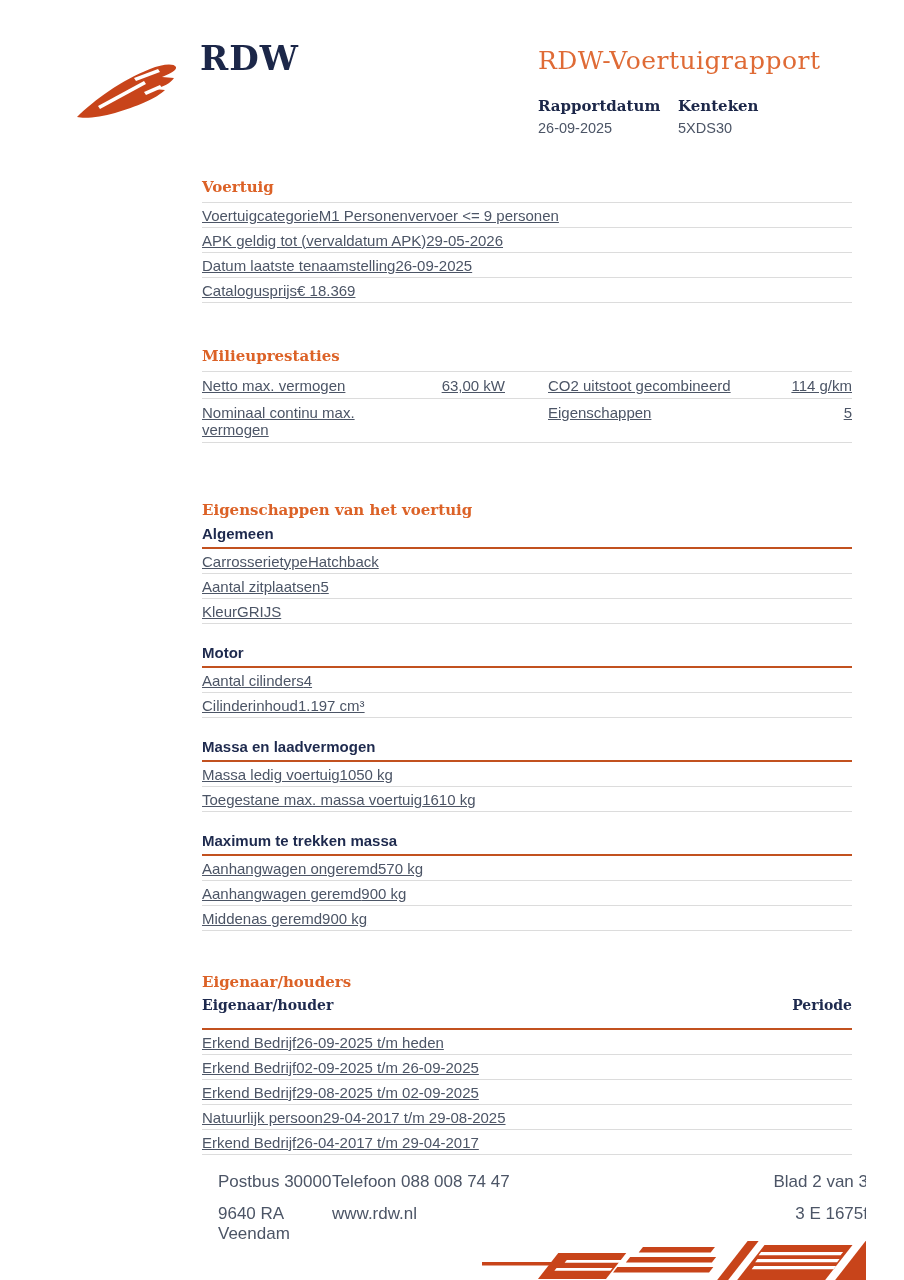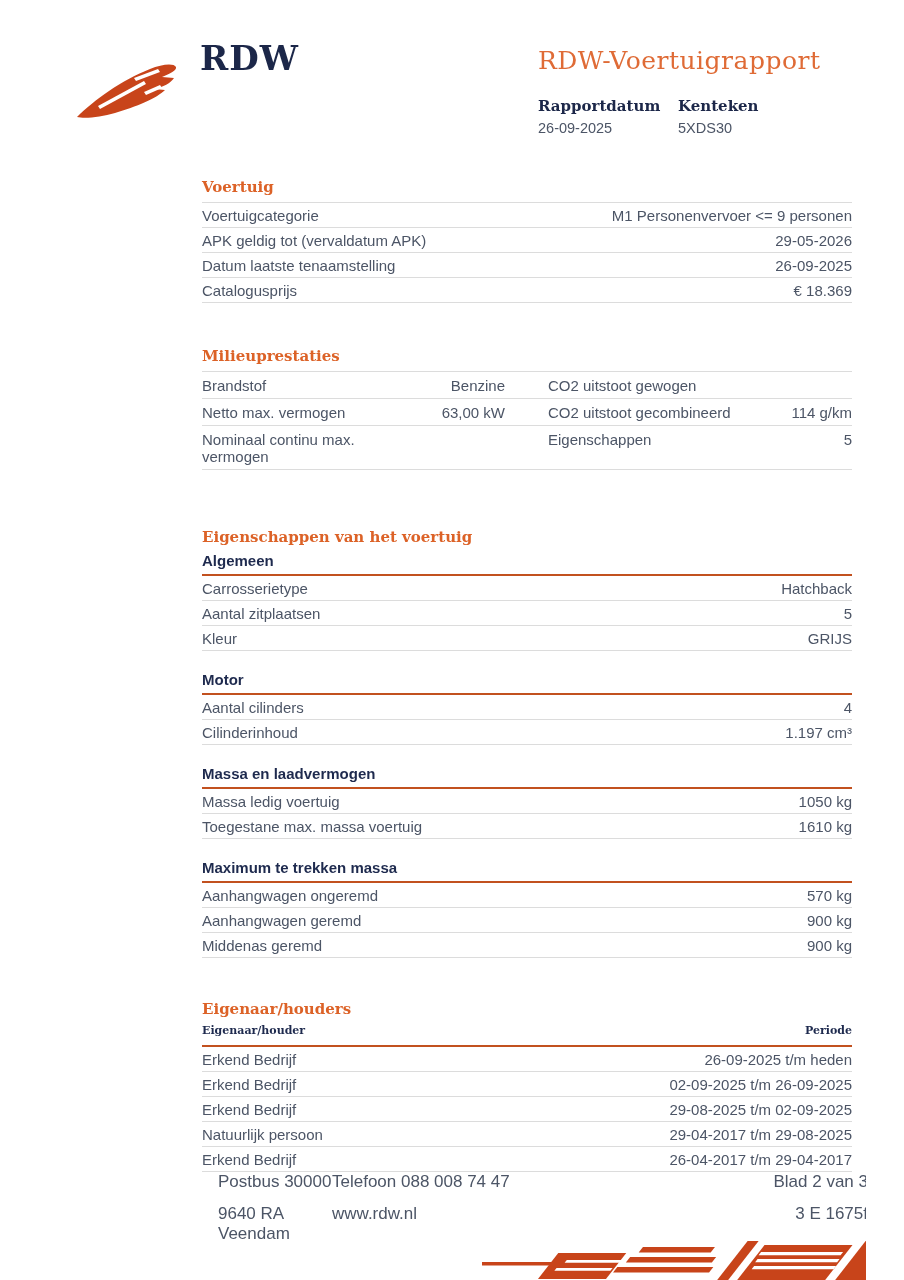--- a/index.html
+++ b/index.html
@@ -30,44 +30,44 @@
   }
   .meta-value { margin-top:5px; font-size:14.5px; color:#4C5566; }
   
   .content { position:absolute; left:164px; top:174px; width:650px; }
   .section-title {
     font-family:"DejaVu Serif", serif; font-weight:bold;
     font-size:15px; color:#DC6227; margin-bottom:6px;
   }
   .rows { border-top:1px solid #DCDCDC; }
   .row {
-    display:flex; justify-content:space-between; align-items:baseline;
-    padding:3.5px 0; border-bottom:1px solid #DCDCDC; min-height:22px;
+    display:flex; align-items:baseline;
+    padding:3.5px 0; border-bottom:1px solid #DCDCDC; min-height:22px;text-decoration:underline;
   }
   .row .label { text-align:left; }
   .row .value { text-align:right; }
   
   .row.cols4 { display:grid; grid-template-columns:210px 93px 43px 194px 110px; padding:4.5px 0; }
   .row.cols4 .v1 { text-align:right; }
   .row.cols4 .l2 { grid-column:4; }
   .row.cols4 .v2 { text-align:right; }
   .sec-milieu { margin-top:44px; }
   .sec-eigenschappen { margin-top:58px; }
   .sec-eigenaar { margin-top:42px; }
   .subhead {
     font-family:"Liberation Sans", sans-serif; font-weight:bold;
     font-size:15px; color:#1E2A4E;
     padding-bottom:5px; border-bottom:2px solid #C2511F; margin-top:2px;
   }
   .subsection + .subsection .subhead { margin-top:20px; }
   .owner-head {
     display:flex; justify-content:space-between;
     font-family:"DejaVu Serif", serif; font-weight:bold;
-    font-size:11px; color:#1E2A4E;
-    padding-bottom:8px; border-bottom:2px solid #C2511F; margin-top:2px;
+    font-size:14px; color:#1E2A4E;
+    padding-bottom:15px; border-bottom:2px solid #C2511F; margin-top:2px;
   }
   
   .footer {
     position:absolute; left:180px; top:1168px; width:650px;
     font-size:17px; color:#4C5566;
   }
   .footer-line { display:grid; grid-template-columns:114px 1fr auto; margin-bottom:12px; }
   .footer-line .fr { text-align:right; }
   
   .bottom-graphic { position:absolute; right:0; bottom:0; line-height:0; }
@@ -121,27 +121,20 @@
         <div class="row">
           <span class="label">Catalogusprijs</span>
           <span class="value">€ 18.369</span>
         </div>
       </div>
     </div>
 
     <div class="section sec-milieu">
       <div class="section-title">Milieuprestaties</div>
       <div class="rows">
-        <div class="row cols4">
-          <span class="l1">Brandstof</span>
-          <span class="v1">Benzine</span>
-          <span class="sp"></span>
-          <span class="l2">CO2 uitstoot gewogen</span>
-          <span class="v2"></span>
-        </div>
         <div class="row cols4">
           <span class="l1">Netto max. vermogen</span>
           <span class="v1">63,00 kW</span>
           <span class="sp"></span>
           <span class="l2">CO2 uitstoot gecombineerd</span>
           <span class="v2">114 g/km</span>
         </div>
         <div class="row cols4">
           <span class="l1">Nominaal continu max. vermogen</span>
           <span class="v1"></span>

